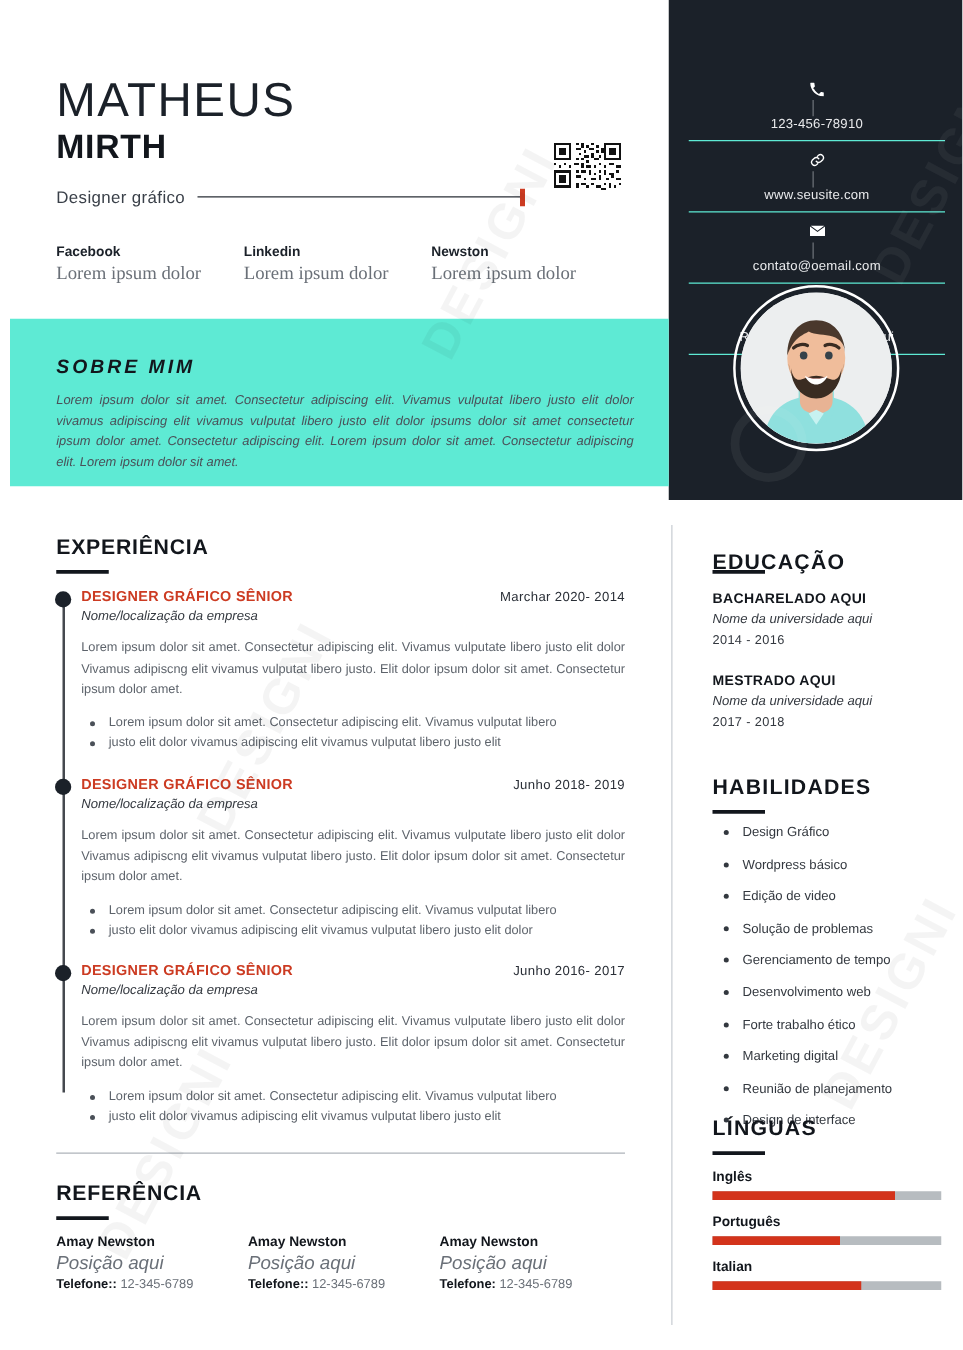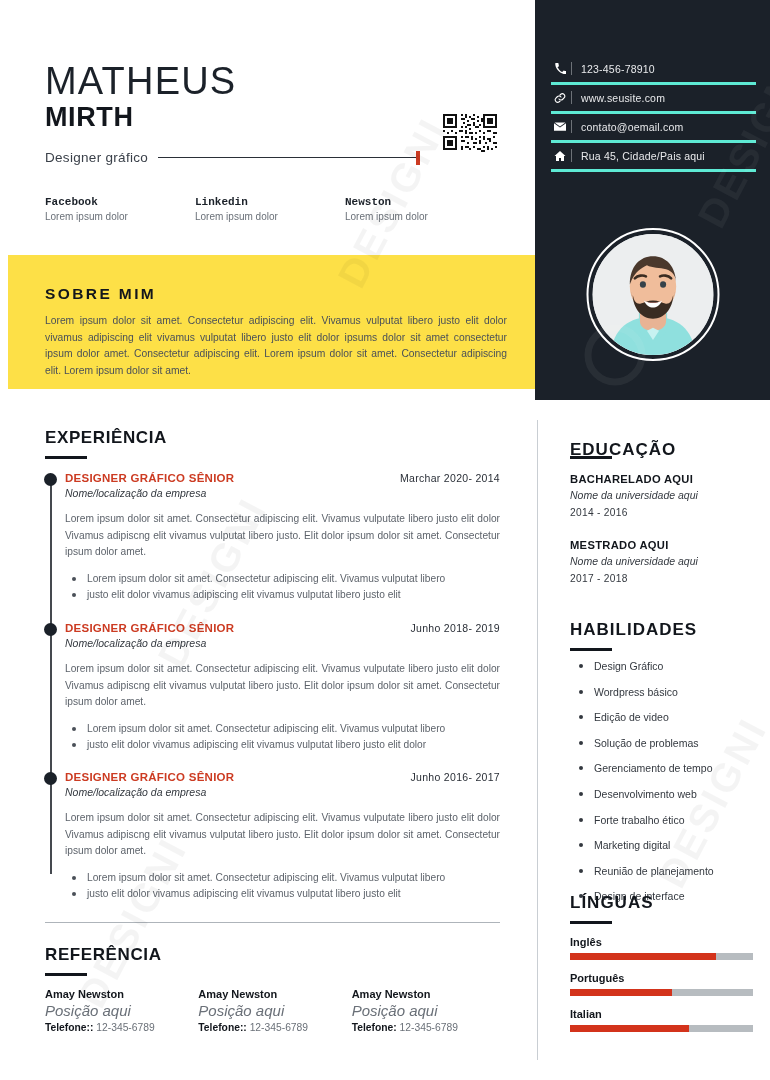--- a/index.html
+++ b/index.html
@@ -13,21 +13,22 @@
 
   
   .dark-panel {
     position: absolute; left: 535px; top: 0; width: 235px; height: 400px;
     background: #1b2129;
   }
   .contact-list { position: absolute; left: 16px; top: 60px; width: 205px; }
   .contact-row {
     display: flex; align-items: center;
     padding: 6px 0 7px 0;
-    border-bottom: 3px solid #5eead4;
+    border-bottom: 1px solid #5eead4;
+    flex-direction: column;
   }
   .contact-row:first-child { padding-top: 2px; }
   .contact-ico {
     width: 18px; flex: 0 0 18px; color: #ffffff;
     display: flex; align-items: center; justify-content: center;
   }
   .contact-ico svg { display:block; }
   .contact-sep { width: 1px; height: 13px; background: #6d7278; margin: 0 9px 0 2px; }
   .contact-txt { font-size: 10.5px; color: #e9eaec; letter-spacing: .2px; white-space: nowrap; }
 
@@ -57,27 +58,28 @@
   .role { font-size: 13.5px; color: #3a4049; letter-spacing: .3px; white-space: nowrap; }
   .role-line { flex: 1; height: 1.5px; background: #2a2f37; margin-left: 10px; }
   .role-cap { width: 4px; height: 14px; background: #cc3b22; }
 
   .qr { position: absolute; left: 441px; top: 112px; width: 58px; height: 40px; }
   .qr svg { display: block; }
 
   
   .socials { position: absolute; left: 45px; top: 196px; width: 450px; display: flex; }
   .social { width: 158px; }
-  .social-name { font-size: 11px; font-weight: 700; color: #1b2129; margin-bottom: 3px; font-family: Liberation Mono, monospace; }
-  .social-val { font-size: 10px; color: #6a7078; }
+  .social-name { font-size: 11px; font-weight: 700; color: #1b2129; margin-bottom: 3px; }
+  .social-val { font-size: 15px; color: #6a7078; font-family: Liberation Serif, serif; }
 
   
   .about-band {
     position: absolute; left: 8px; top: 255px; width: 527px; height: 134px;
-    background: #fde047;
+    background: #5eead4;
+    font-style: italic;
   }
   .about-title {
     position: absolute; left: 37px; top: 30px;
     font-size: 15.5px; font-weight: 700; color: #12161c; letter-spacing: 2.4px;
   }
   .about-text {
     position: absolute; left: 37px; top: 58px; width: 462px;
     font-size: 10.3px; line-height: 1.62; color: #4a5058; text-align: justify;
   }
 

